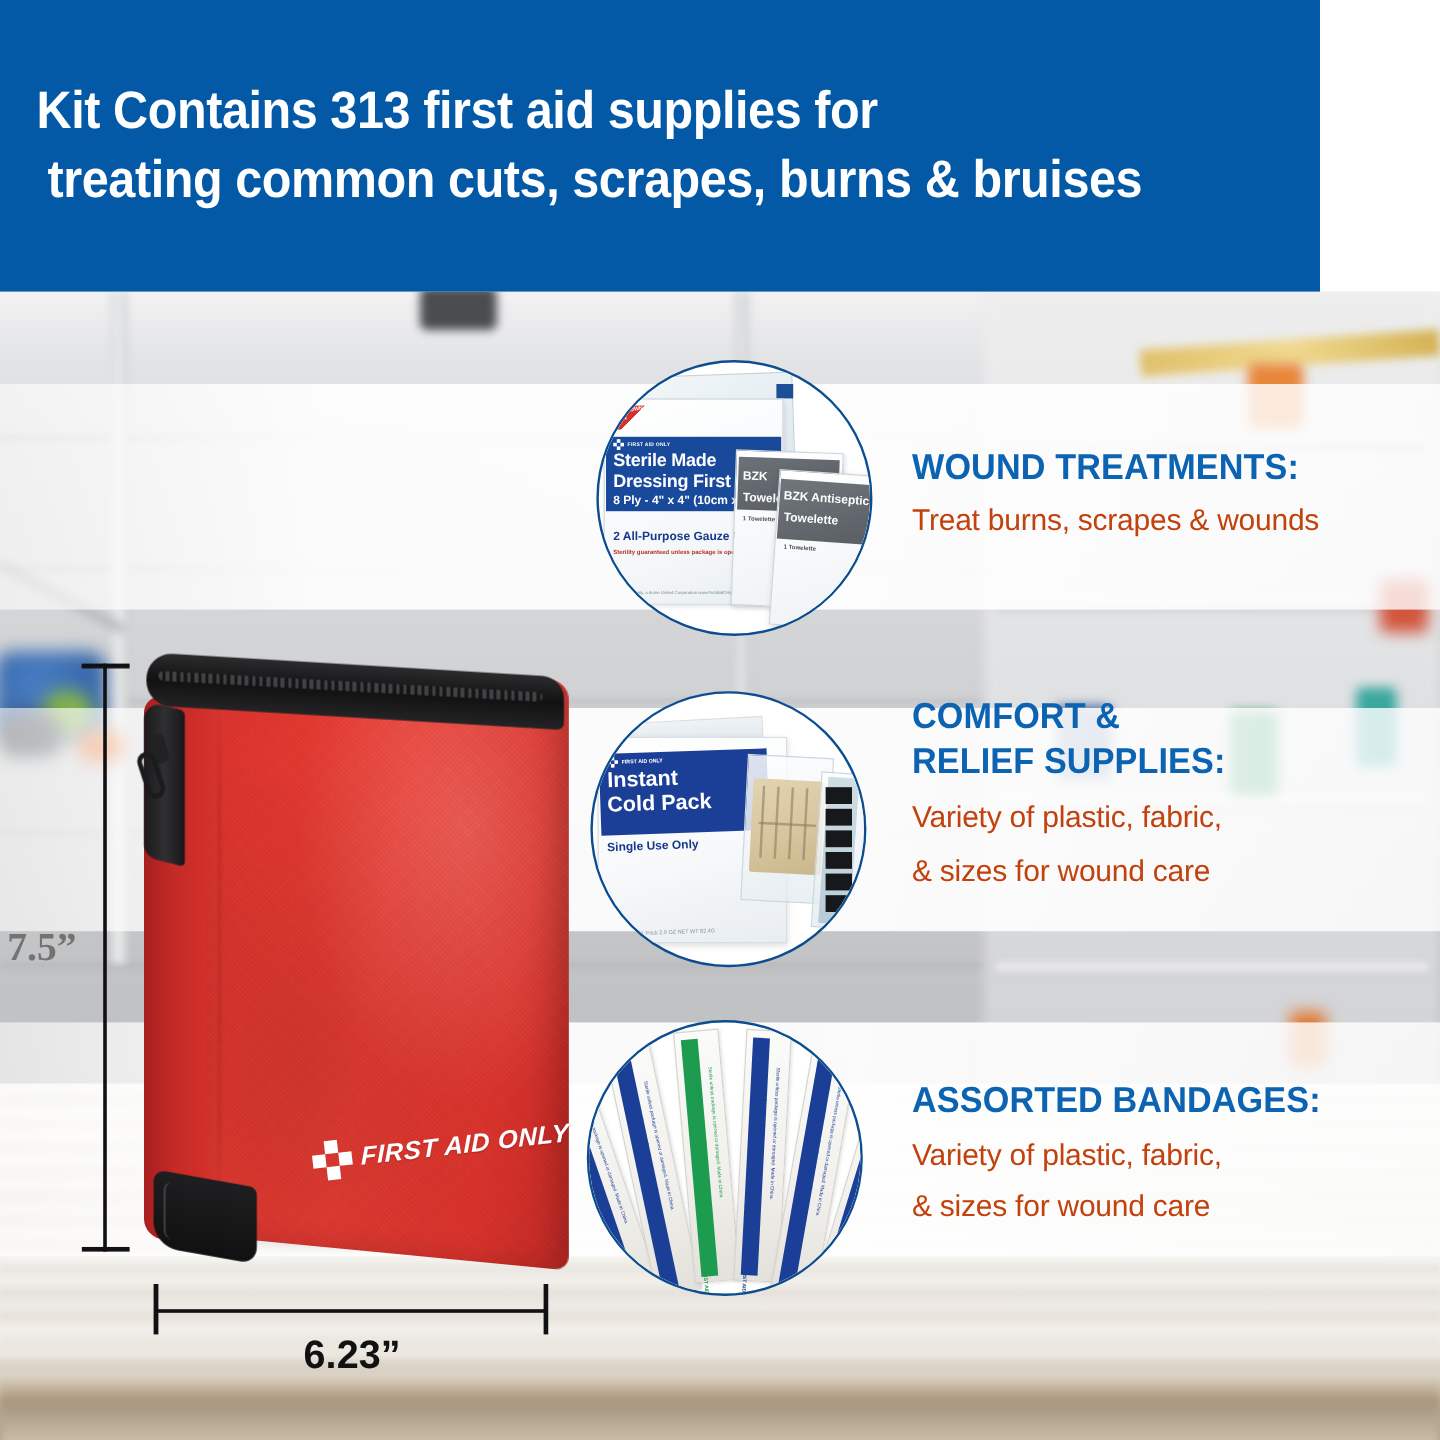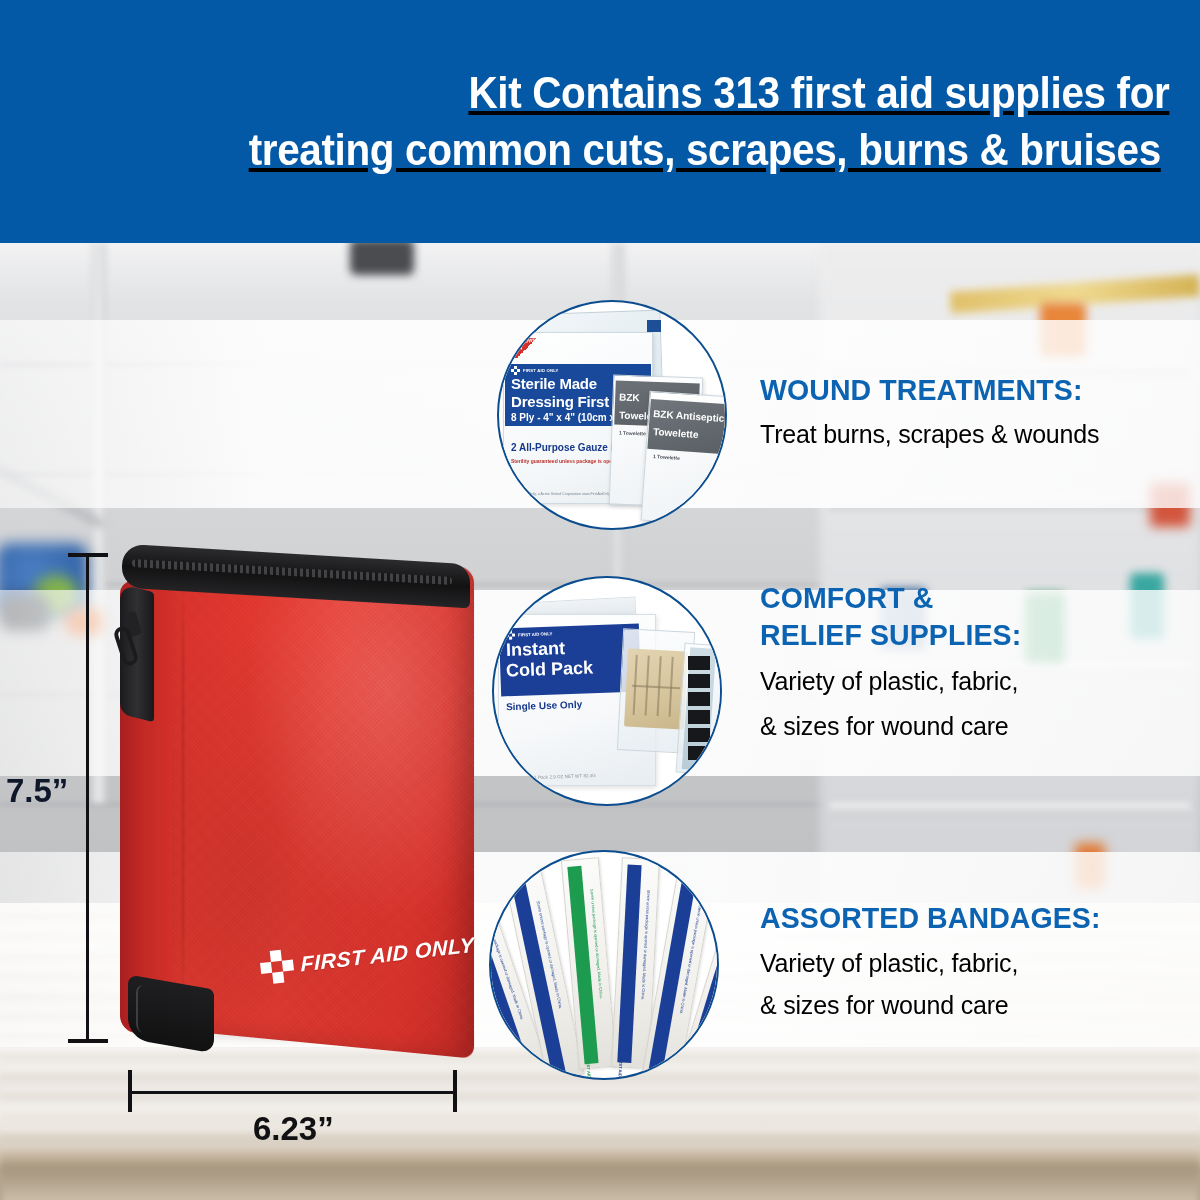--- a/index.html
+++ b/index.html
@@ -14,26 +14,25 @@
   
   #canvas {
     position:relative;
     width:1200px; height:1200px;
     overflow:hidden;
   }
 
   
   #header {
     position:absolute; left:0; top:0;
-    width:1200px; height:243px;
+    width:1100px; height:243px;
     background:#0459a6;
     display:flex; flex-direction:column;
-    align-items:flex-end; justify-content:center;
+    align-items:flex-start; justify-content:center;
     z-index:40;
-    text-decoration:underline;
   }
   #header .hl {
     color:#ffffff;
     font-family:"Liberation Sans Narrow","Liberation Sans",sans-serif;
     font-weight:bold;
     font-size:44px;
     line-height:1.28;
     letter-spacing:-0.4px;
     text-align:center;
     transform:scaleX(0.92);
@@ -325,22 +324,22 @@
     background:#111113;
   }
   #dim-v-cap-top {
     left:68px; top:553px; width:40px; height:4px; background:#111113;
   }
   #dim-v-cap-bot {
     left:68px; top:1039px; width:40px; height:4px; background:#111113;
   }
   #dim-v-label {
     left:6px; top:772px;
-    color:#0f172a; font-weight:bold; font-size:33px;
-    font-family:Liberation Sans, sans-serif;
+    color:#737373; font-weight:bold; font-size:33px;
+    font-family:Liberation Serif, serif;
     letter-spacing:0px;
   }
   #dim-h-line {
     left:130px; top:1091px; width:326px; height:3px; background:#111113;
   }
   #dim-h-cap-l {
     left:128px; top:1070px; width:4px; height:42px; background:#111113;
   }
   #dim-h-cap-r {
     left:453px; top:1070px; width:4px; height:42px; background:#111113;
@@ -596,21 +595,21 @@
     font-family:"Liberation Sans Narrow","Liberation Sans",sans-serif;
     font-weight:bold;
     font-size:30px;
     line-height:1.22;
     letter-spacing:0.1px;
     transform:scaleX(0.95);
     transform-origin:0 50%;
     white-space:nowrap;
   }
   .co-sub {
-    color:#000000;
+    color:#c2410c;
     font-family:"Liberation Sans", sans-serif;
     font-size:25px;
     line-height:1.30;
     letter-spacing:-0.2px;
     white-space:nowrap;
   }
   #co1 { left:760px; top:372px; }
   #co2 { left:760px; top:580px; }
   #co3 { left:760px; top:900px; }
   #co1 .co-sub { margin-top:9px; }

